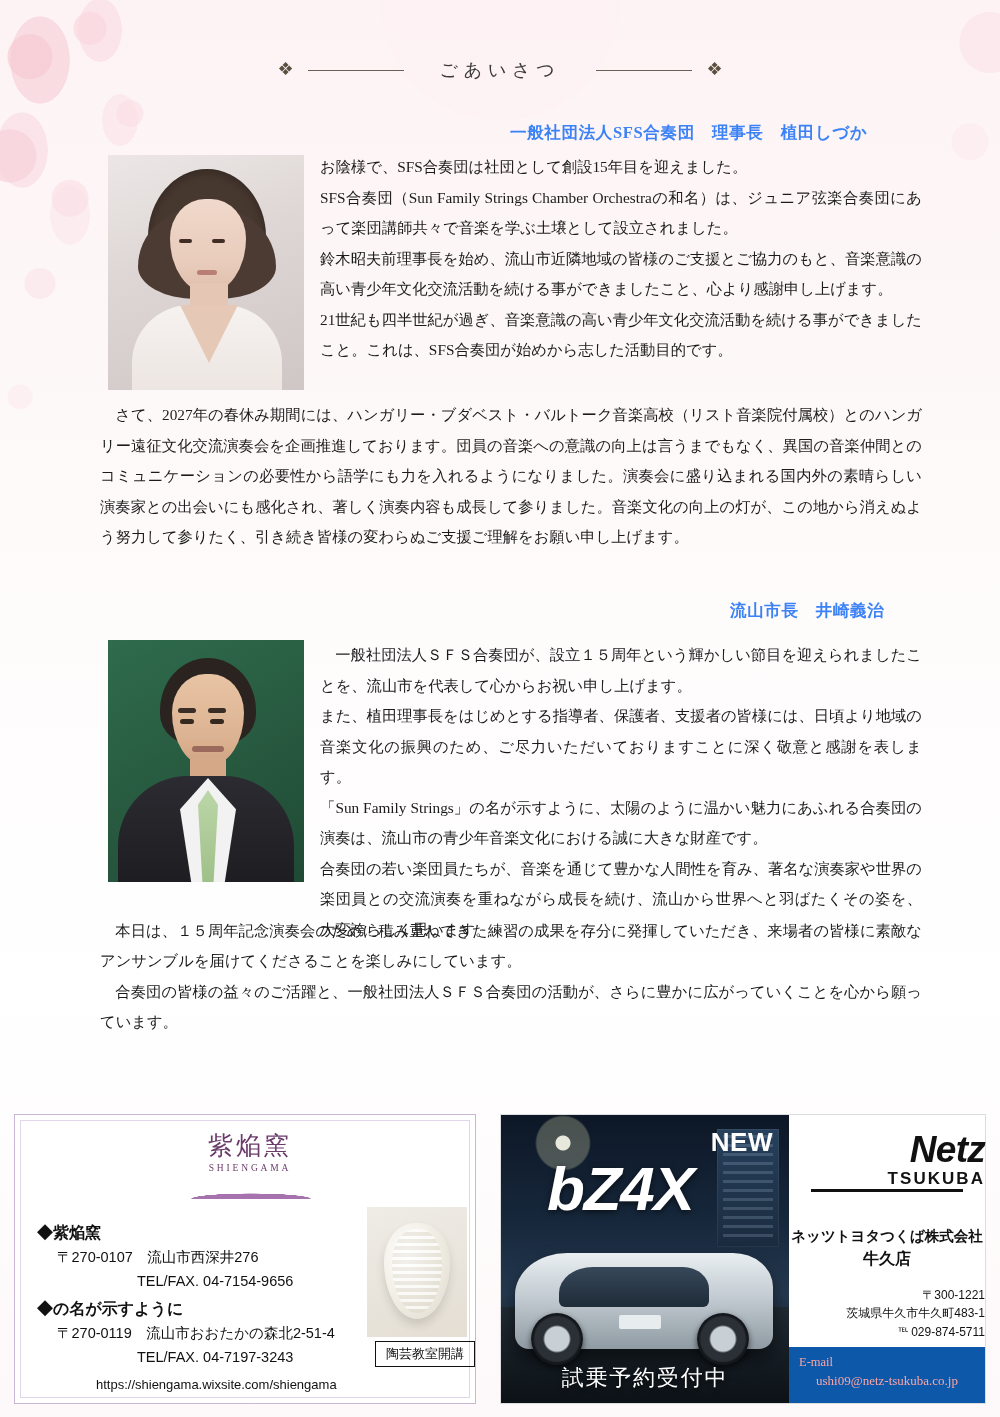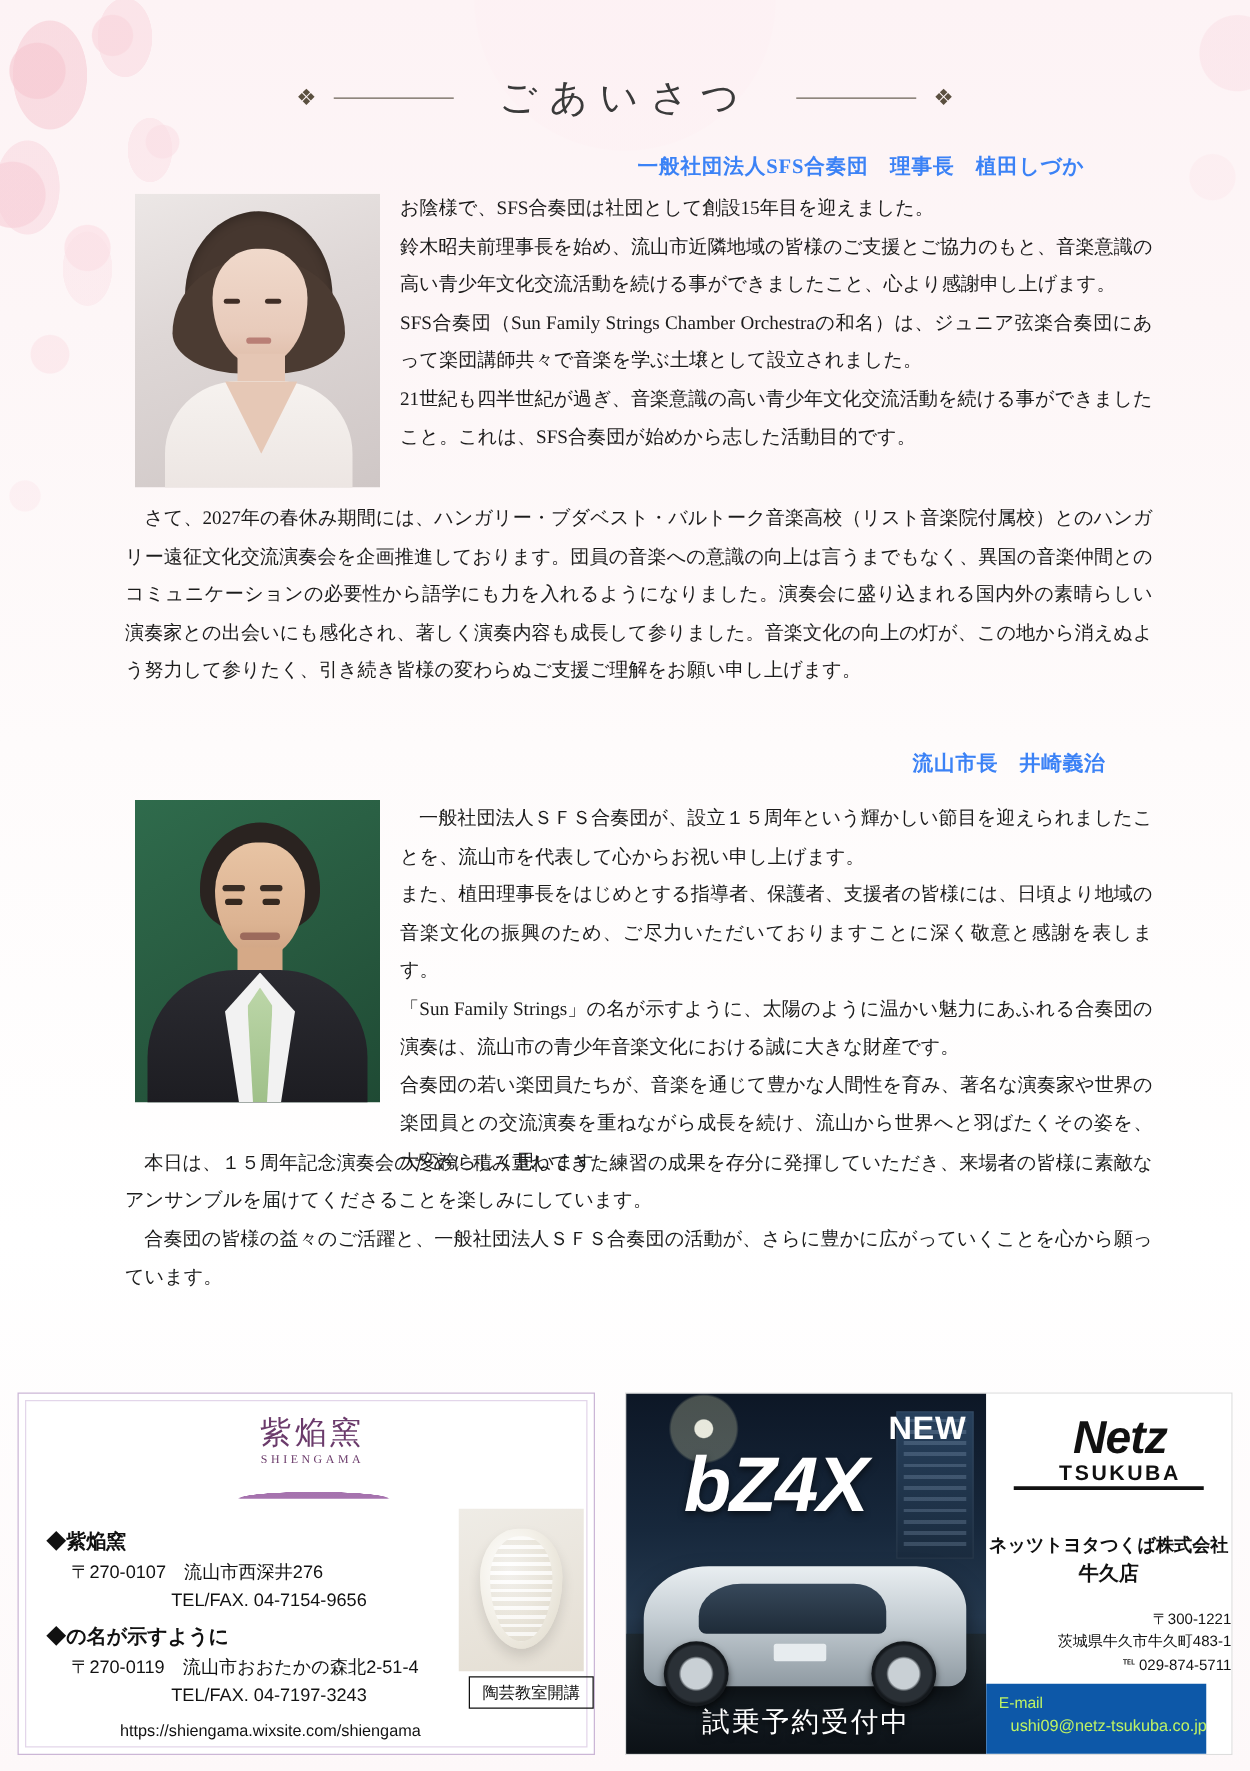--- a/index.html
+++ b/index.html
@@ -37,21 +37,21 @@
       radial-gradient(ellipse 20px 30px at 70px 215px, rgba(250,223,229,.42) 0 98%, rgba(250,223,229,0) 100%);
     pointer-events:none;
   }
 
   
   .heading-wrap{
     position:absolute; left:0; top:58px; width:1000px;
     display:flex; align-items:center; justify-content:center; gap:14px;
   }
   .heading-title{
-    font-size:30px; letter-spacing:.32em; color:#3a3a3a;
+    font-size:18px; letter-spacing:.32em; color:#3a3a3a;
     font-family:"Liberation Serif", serif;
     padding:0 22px;
   }
   .rule{ width:96px; height:1px; background:#6b6256; }
   .fleur{ color:#5b5040; font-size:18px; line-height:1; transform:translateY(-1px); }
 
   
   .byline{
     position:absolute; font-size:16.5px; font-weight:bold; color:#3b82f6;
     letter-spacing:.04em; white-space:nowrap;
@@ -181,31 +181,31 @@
   .new-badge{ position:absolute; right:16px; top:12px; color:#fff; font-size:26px;
     font-weight:bold; font-family:"Liberation Sans", sans-serif; letter-spacing:.02em; }
   .bz4x{ position:absolute; left:46px; top:38px; color:#fff; font-size:62px;
     font-weight:bold; font-style:italic; letter-spacing:-.02em;
     font-family:"Liberation Sans", sans-serif; text-shadow:0 2px 6px rgba(0,0,0,.6); }
   .trial{ position:absolute; left:0; bottom:10px; width:288px; text-align:center;
     color:#fff; font-size:22px; letter-spacing:.08em; font-family:"Liberation Serif", serif;
     text-shadow:0 2px 5px rgba(0,0,0,.7); }
 
   .netz-panel{ position:absolute; left:288px; top:0; width:196px; height:288px; background:#fff; }
-  .netz-logo{ position:absolute; left:0; top:14px; width:196px; text-align:center;
+  .netz-logo{ position:absolute; left:0; top:14px; width:196px; text-align:right;
      font-family:"Liberation Sans", sans-serif;padding-left:18px; }
   .netz-logo .n1{ font-size:37px; font-weight:bold; font-style:italic; color:#111; letter-spacing:-.02em; }
   .netz-logo .n2{ font-size:17px; font-weight:bold; color:#111; letter-spacing:.12em; margin-top:-2px;}
   .netz-rule{ position:absolute; left:22px; top:74px; width:152px; height:3px; background:#111; }
   .netz-line{ position:absolute; width:196px; text-align:center; font-family:Liberation Sans, sans-serif;
      color:#111; white-space:nowrap; }
   .netz-addr{ position:absolute; left:10px; width:186px; text-align:right;
      font-family:"Liberation Sans", sans-serif; font-size:12px; color:#111; white-space:nowrap; }
-  .mail-bar{ position:absolute; left:0; bottom:0; width:176px; height:56px;
-     background:#0d58a8; color:#bef264; font-family:Liberation Sans, sans-serif; }
+  .mail-bar{ position:absolute; left:0; bottom:0; width:196px; height:56px;
+     background:#0d58a8; color:#fca5a5; font-family:Liberation Serif, serif; }
   .mail-bar .m1{ position:absolute; left:10px; top:8px; font-size:12.5px; }
   .mail-bar .m2{ position:absolute; left:0; top:26px; width:196px; text-align:center; font-size:13px; }
 </style>
 </head>
 <body>
 
 <div id="page"></div>
 
 <div class="heading-wrap">
   <span class="fleur">❖</span>
@@ -225,22 +225,22 @@
   <div class="p1-eyeL"></div>
     <div class="p1-eyeR"></div>
   <div class="p1-mouth"></div>
   <div class="p1-neck"></div>
   <div class="p1-body"></div>
   <div class="p1-vee"></div>
 </div>
 
 <div class="para" style="left:320px; top:152px; width:602px;">
   <p>お陰様で、SFS合奏団は社団として創設15年目を迎えました。</p>
+  <p>SFS合奏団（Sun Family Strings Chamber Orchestraの和名）は、ジュニア弦楽合奏団にあって楽団講師共々で音楽を学ぶ土壌として設立されました。</p>
   <p>鈴木昭夫前理事長を始め、流山市近隣地域の皆様のご支援とご協力のもと、音楽意識の高い青少年文化交流活動を続ける事ができましたこと、心より感謝申し上げます。</p>
-  <p>SFS合奏団（Sun Family Strings Chamber Orchestraの和名）は、ジュニア弦楽合奏団にあって楽団講師共々で音楽を学ぶ土壌として設立されました。</p>
   <p>21世紀も四半世紀が過ぎ、音楽意識の高い青少年文化交流活動を続ける事ができましたこと。これは、SFS合奏団が始めから志した活動目的です。</p>
 </div>
 
 <div class="para" style="left:100px; top:400px; width:822px;">
   <p>　さて、2027年の春休み期間には、ハンガリー・ブダベスト・バルトーク音楽高校（リスト音楽院付属校）とのハンガリー遠征文化交流演奏会を企画推進しております。団員の音楽への意識の向上は言うまでもなく、異国の音楽仲間とのコミュニケーションの必要性から語学にも力を入れるようになりました。演奏会に盛り込まれる国内外の素晴らしい演奏家との出会いにも感化され、著しく演奏内容も成長して参りました。音楽文化の向上の灯が、この地から消えぬよう努力して参りたく、引き続き皆様の変わらぬご支援ご理解をお願い申し上げます。</p>
 </div>
 
 <div class="byline" style="left:730px; top:600px;">流山市長　井崎義治</div>
 
 <div class="photo photo2">

